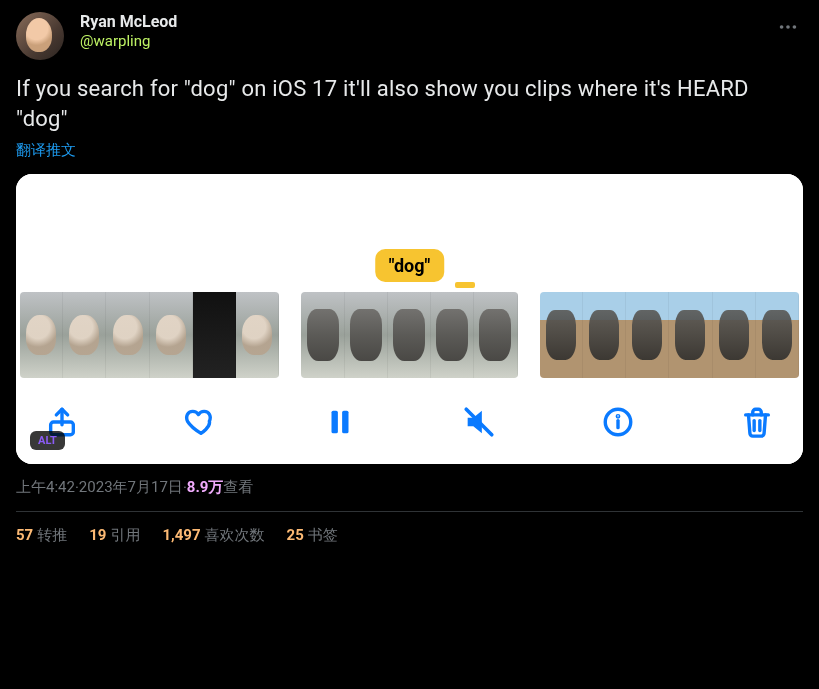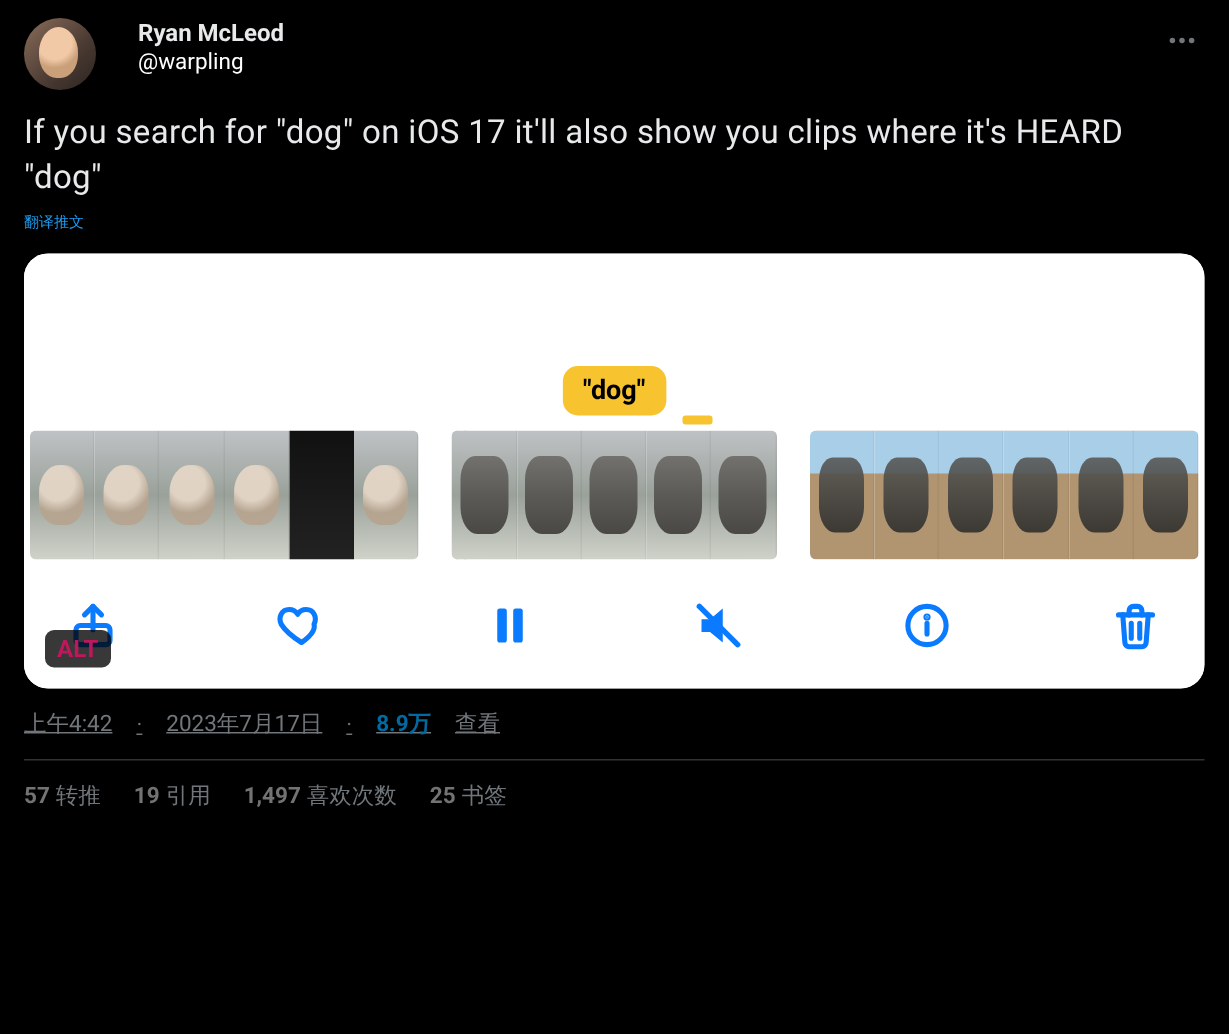--- a/index.html
+++ b/index.html
@@ -1,27 +1,27 @@
 <!DOCTYPE html>
 <html><head>
 <meta charset="utf-8">
 <style>
   * { margin: 0; padding: 0; box-sizing: border-box; }
   body { background: #000; color: #e7e9ea; font-family: -apple-system, BlinkMacSystemFont, "Segoe UI", Roboto, Helvetica, Arial, sans-serif; width: 819px; height: 689px; overflow: hidden; }
   .tweet { padding: 12px 16px; }
   .header { display: flex; align-items: flex-start; justify-content: space-between; }
-  .user-row { display: flex; gap: 28px; align-items: flex-start; }
+  .user-row { display: flex; gap: 16px; align-items: flex-start; }
   .avatar { width: 48px; height: 48px; border-radius: 50%; background: linear-gradient(135deg,#8a6d5a 0%, #4a3a32 60%, #2b2420 100%); position: relative; overflow: hidden; }
   .avatar::after { content:""; position:absolute; left:10px; top:6px; width:26px; height:34px; border-radius:50% 50% 45% 45%; background: radial-gradient(circle at 40% 30%, #f2c9a7 0 40%, #caa07a 60% 100%); }
   .names { display: flex; flex-direction: column; line-height: 1.25; }
   .display-name { font-weight: 700; font-size: 16px; color: #e7e9ea; }
-  .handle { font-size: 15px; color: #ffffff; }
+  .handle { font-size: 15px; color: #bef264; }
   .more { color: #71767b; padding: 4px; cursor: pointer; }
   .body-text { margin-top: 14px; font-size: 22px; line-height: 1.35; letter-spacing: 0.01em; color: #e7e9ea; }
-  .translate-link { display: inline-block; margin-top: 8px; color: #1d9bf0; font-size: 10px; cursor: pointer; }
+  .translate-link { display: inline-block; margin-top: 8px; color: #1d9bf0; font-size: 15px; cursor: pointer; }
 
   .media-card { margin-top: 14px; background: #fff; border-radius: 16px; overflow: hidden; position: relative; }
   .media-top { height: 108px; background: #fff; position: relative; }
   .caption-bubble { position: absolute; left: 50%; transform: translateX(-50%); bottom: 0; background: #f7c430; color: #000; font-weight: 700; font-size: 18px; padding: 6px 14px; border-radius: 10px; }
   .mini-bar { position:absolute; right:328px; bottom:-6px; width:20px; height:6px; background:#f7c430; border-radius:2px; }
 
   .timeline-row { display:flex; align-items:stretch; gap:22px; padding: 10px 4px 10px 4px; background:#fff; }
   .clip { display:flex; gap:0; height:86px; border-radius:4px; overflow:hidden; position:relative; }
   .frame { width:44px; height:86px; background:linear-gradient(180deg,#bfc2c5 0%, #9aa19a 50%, #cfd2c9 100%); border-right:1px solid rgba(0,0,0,0.05); position:relative; }
   .frame.dark { background:linear-gradient(180deg,#111 0%, #222 100%); }
@@ -29,29 +29,29 @@
   .frame .subj.dog2 { width:32px; height:52px; border-radius:30% 30% 35% 35%; background:linear-gradient(180deg,#6c6a67 0%, #3d3b38 100%); }
   .frame .subj.dog3 { width:30px; height:50px; border-radius:30% 30% 35% 35%; background:linear-gradient(180deg,#5a5956 0%, #2f2e2c 100%); }
   .frame.deck { background:linear-gradient(180deg,#a9cfe8 0 33%, #b19470 33% 100%); }
   .playhead { position:absolute; left:4px; top:-4px; bottom:-4px; width:5px; background:#fff; border-radius:3px; box-shadow:0 0 0 1px rgba(0,0,0,0.15); }
 
   .toolbar { display:flex; justify-content:space-between; align-items:center; padding: 14px 26px 22px 26px; background:#fff; }
   .tool { width:40px; height:40px; display:flex; align-items:center; justify-content:center; color:#0a7aff; cursor:pointer; }
   .tool svg { width:34px; height:34px; stroke:#0a7aff; fill:none; stroke-width:2.4; stroke-linecap:round; stroke-linejoin:round; }
   .tool.fill svg { fill:#0a7aff; stroke:none; }
 
-  .alt-badge { position:absolute; left:14px; bottom:14px; background:rgba(0,0,0,0.78); color:#be185d; font-weight:700; font-size:16px; padding:3px 8px; border-radius:6px; cursor:pointer;margin-top:48px; }
-
-  .meta-row { margin-top: 14px; color:#71767b; font-size:15px; display:flex; align-items:center; gap:16px;text-decoration:underline; }
-  .meta-row .views-count { color:#0369a1; font-weight:700; }
+  .alt-badge { position:absolute; left:14px; bottom:14px; background:rgba(0,0,0,0.78); color:#8b5cf6; font-weight:700; font-size:11px; padding:3px 8px; border-radius:6px; cursor:pointer;margin-top:48px; }
+
+  .meta-row { margin-top: 14px; color:#71767b; font-size:15px; display:flex; align-items:center; gap:0; }
+  .meta-row .views-count { color:#f0abfc; font-weight:700; }
   .divider { border-top:1px solid #2f3336; margin-top:14px; }
 
   .stats-row { display:flex; gap:22px; padding-top:14px; font-size:15px; }
   .stat { color:#71767b; cursor:pointer; }
-  .stat .num { color:#737373; font-weight:700; margin-right:4px; }
+  .stat .num { color:#fdba74; font-weight:700; margin-right:4px; }
 </style>
 </head>
 <body>
 
 <div class="tweet">
 
   <div class="header">
     <div class="user-row">
       <div class="avatar"></div>
       <div class="names">

